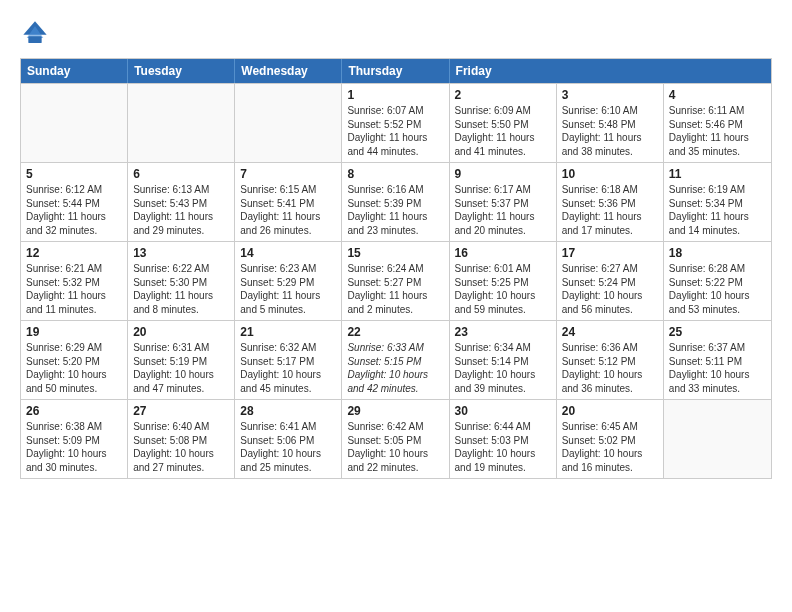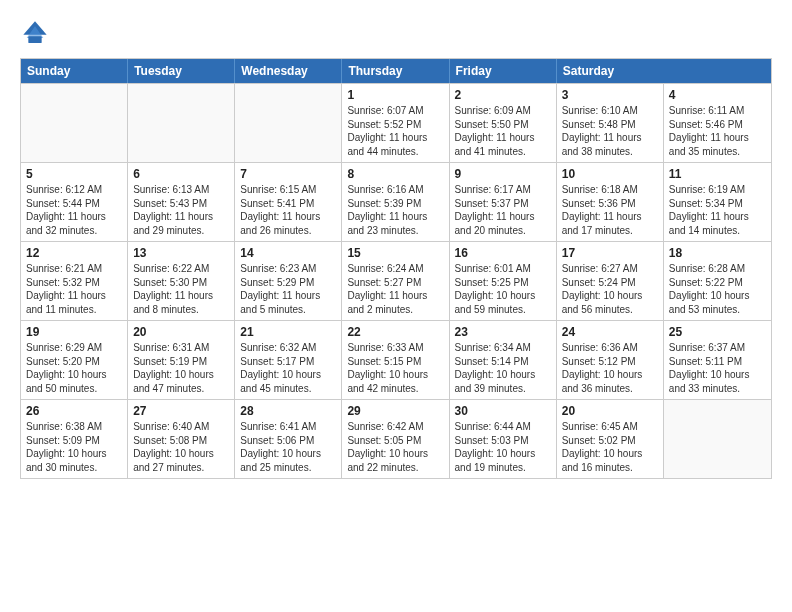--- a/index.html
+++ b/index.html
@@ -138,21 +138,20 @@
     </div>
   </div>
 
   <div class="calendar">
     <div class="cal-header-row">
     <div class="cal-header-cell">Sunday</div>
         <div class="cal-header-cell">Tuesday</div>
         <div class="cal-header-cell">Wednesday</div>
         <div class="cal-header-cell">Thursday</div>
         <div class="cal-header-cell">Friday</div>
-        <div class="cal-header-cell">Saturday</div>
       </div>
     <div class="cal-body">
     <div class="cal-row">
           <div class="cal-cell empty"></div>
           <div class="cal-cell empty"></div>
           <div class="cal-cell empty"></div>
           <div class="cal-cell">
             <div class="day-num">1</div>
             <div class="day-info" style="white-space: pre-line;">Sunrise: 6:07 AM
 Sunset: 5:52 PM
@@ -300,21 +299,21 @@
           </div>
           <div class="cal-cell">
             <div class="day-num">21</div>
             <div class="day-info" style="white-space: pre-line;">Sunrise: 6:32 AM
 Sunset: 5:17 PM
 Daylight: 10 hours
 and 45 minutes.</div>
           </div>
           <div class="cal-cell">
             <div class="day-num">22</div>
-            <div class="day-info" style="white-space: pre-line;">Sunrise: 6:33 AM
+            <div class="day-info" style="white-space: pre-line; font-style: italic;">Sunrise: 6:33 AM
 Sunset: 5:15 PM
 Daylight: 10 hours
 and 42 minutes.</div>
           </div>
           <div class="cal-cell">
             <div class="day-num">23</div>
             <div class="day-info" style="white-space: pre-line;">Sunrise: 6:34 AM
 Sunset: 5:14 PM
 Daylight: 10 hours
 and 39 minutes.</div>

